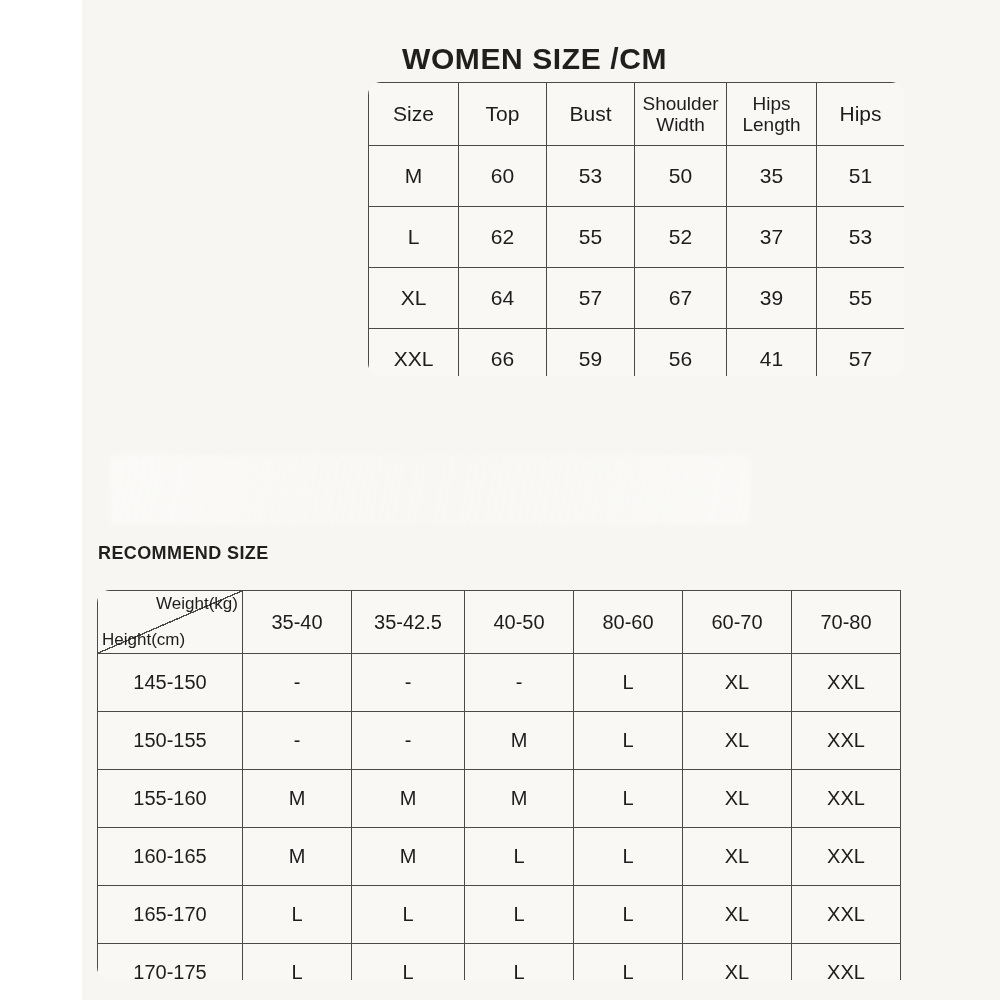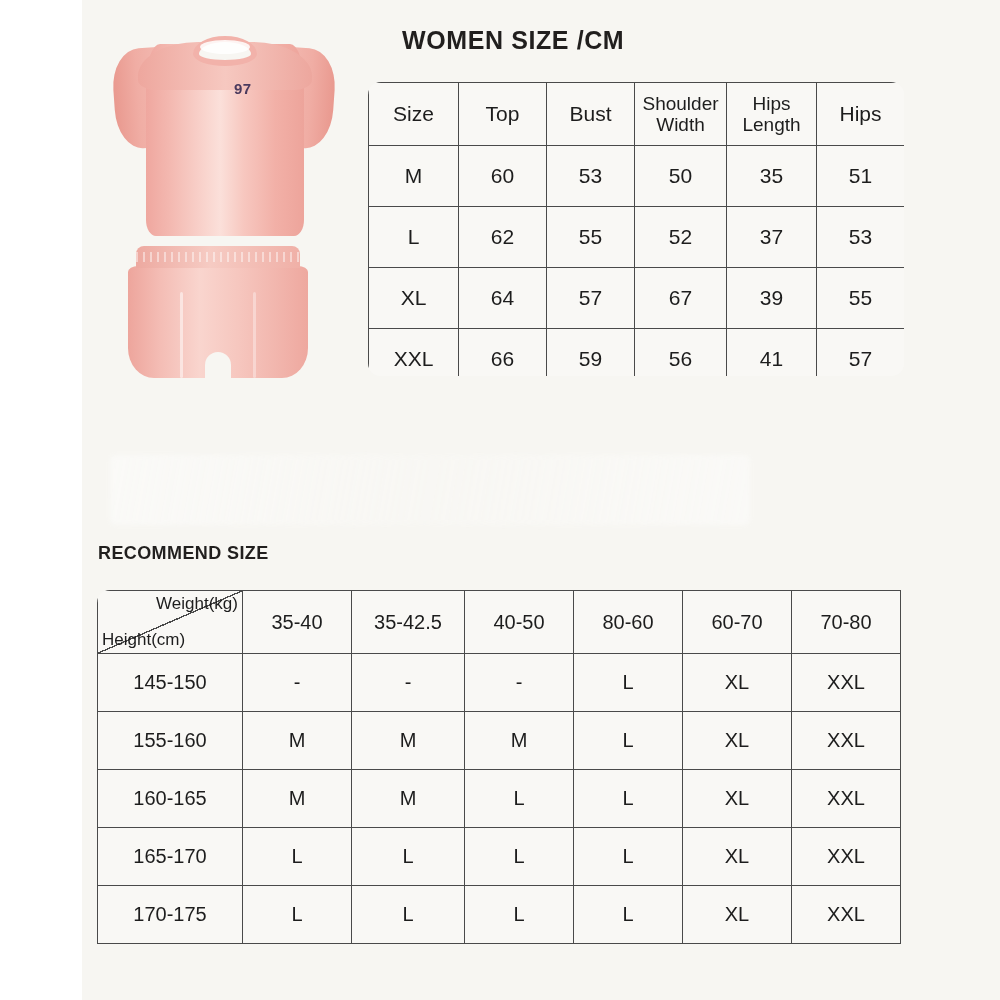--- a/index.html
+++ b/index.html
@@ -95,21 +95,21 @@
     position:absolute;right:52px;top:26px;width:3px;height:86px;
     background:rgba(255,255,255,.35);border-radius:2px;
   }
 
   
   .title{
     position:absolute;
     font-weight:700;color:#211f1e;
     font-family:"Liberation Sans", sans-serif;
   }
-  #title-women{ left:402px; top:26px; font-size:25px; letter-spacing:.6px;}
+  #title-women{ left:402px; top:42px; font-size:30px; letter-spacing:.6px;}
   #title-recommend{ left:98px; top:543px; font-size:18px; letter-spacing:.4px;}
 
   
   table.grid{
     position:absolute;
     border-collapse:collapse;
     background:#f9f8f5;
     table-layout:fixed;
   }
   table.grid td{
@@ -193,39 +193,20 @@
     opacity:.55;border-radius:6px;
     filter:blur(2px);
   }
 </style>
 </head>
 <body>
 
 <div id="page">
   <div class="panel"></div>
 
-  <div class="photo">
-    <div class="tee">
-      <div class="sleeveL"></div>
-      <div class="sleeveR"></div>
-      <div class="body"></div>
-      <div class="shoulder"></div>
-      <div class="collar"></div>
-      <div class="collar-in"></div>
-      <div class="num">97</div>
-    </div>
-    <div class="shorts">
-      <div class="legs">
-        <div class="fold"></div>
-        <div class="fold2"></div>
-        <div class="notch"></div>
-      </div>
-      <div class="waist"></div>
-    </div>
-  </div>
 
   <div class="watermark"></div>
 
   <div class="title" id="title-women">WOMEN SIZE /CM</div>
 
   <div class="round-wrap" id="women-wrap">
     <table class="grid" id="women-table">
       <colgroup>
         <col class="c0">
           <col class="c1">
@@ -316,20 +297,29 @@
         <tr>
           <td>145-150</td>
           <td>-</td>
           <td>-</td>
           <td>-</td>
           <td>L</td>
           <td>XL</td>
           <td>XXL</td>
         </tr>
         <tr>
+          <td>150-155</td>
+          <td>-</td>
+          <td>-</td>
+          <td>M</td>
+          <td>L</td>
+          <td>XL</td>
+          <td>XXL</td>
+        </tr>
+        <tr>
           <td>155-160</td>
           <td>M</td>
           <td>M</td>
           <td>M</td>
           <td>L</td>
           <td>XL</td>
           <td>XXL</td>
         </tr>
         <tr>
           <td>160-165</td>

